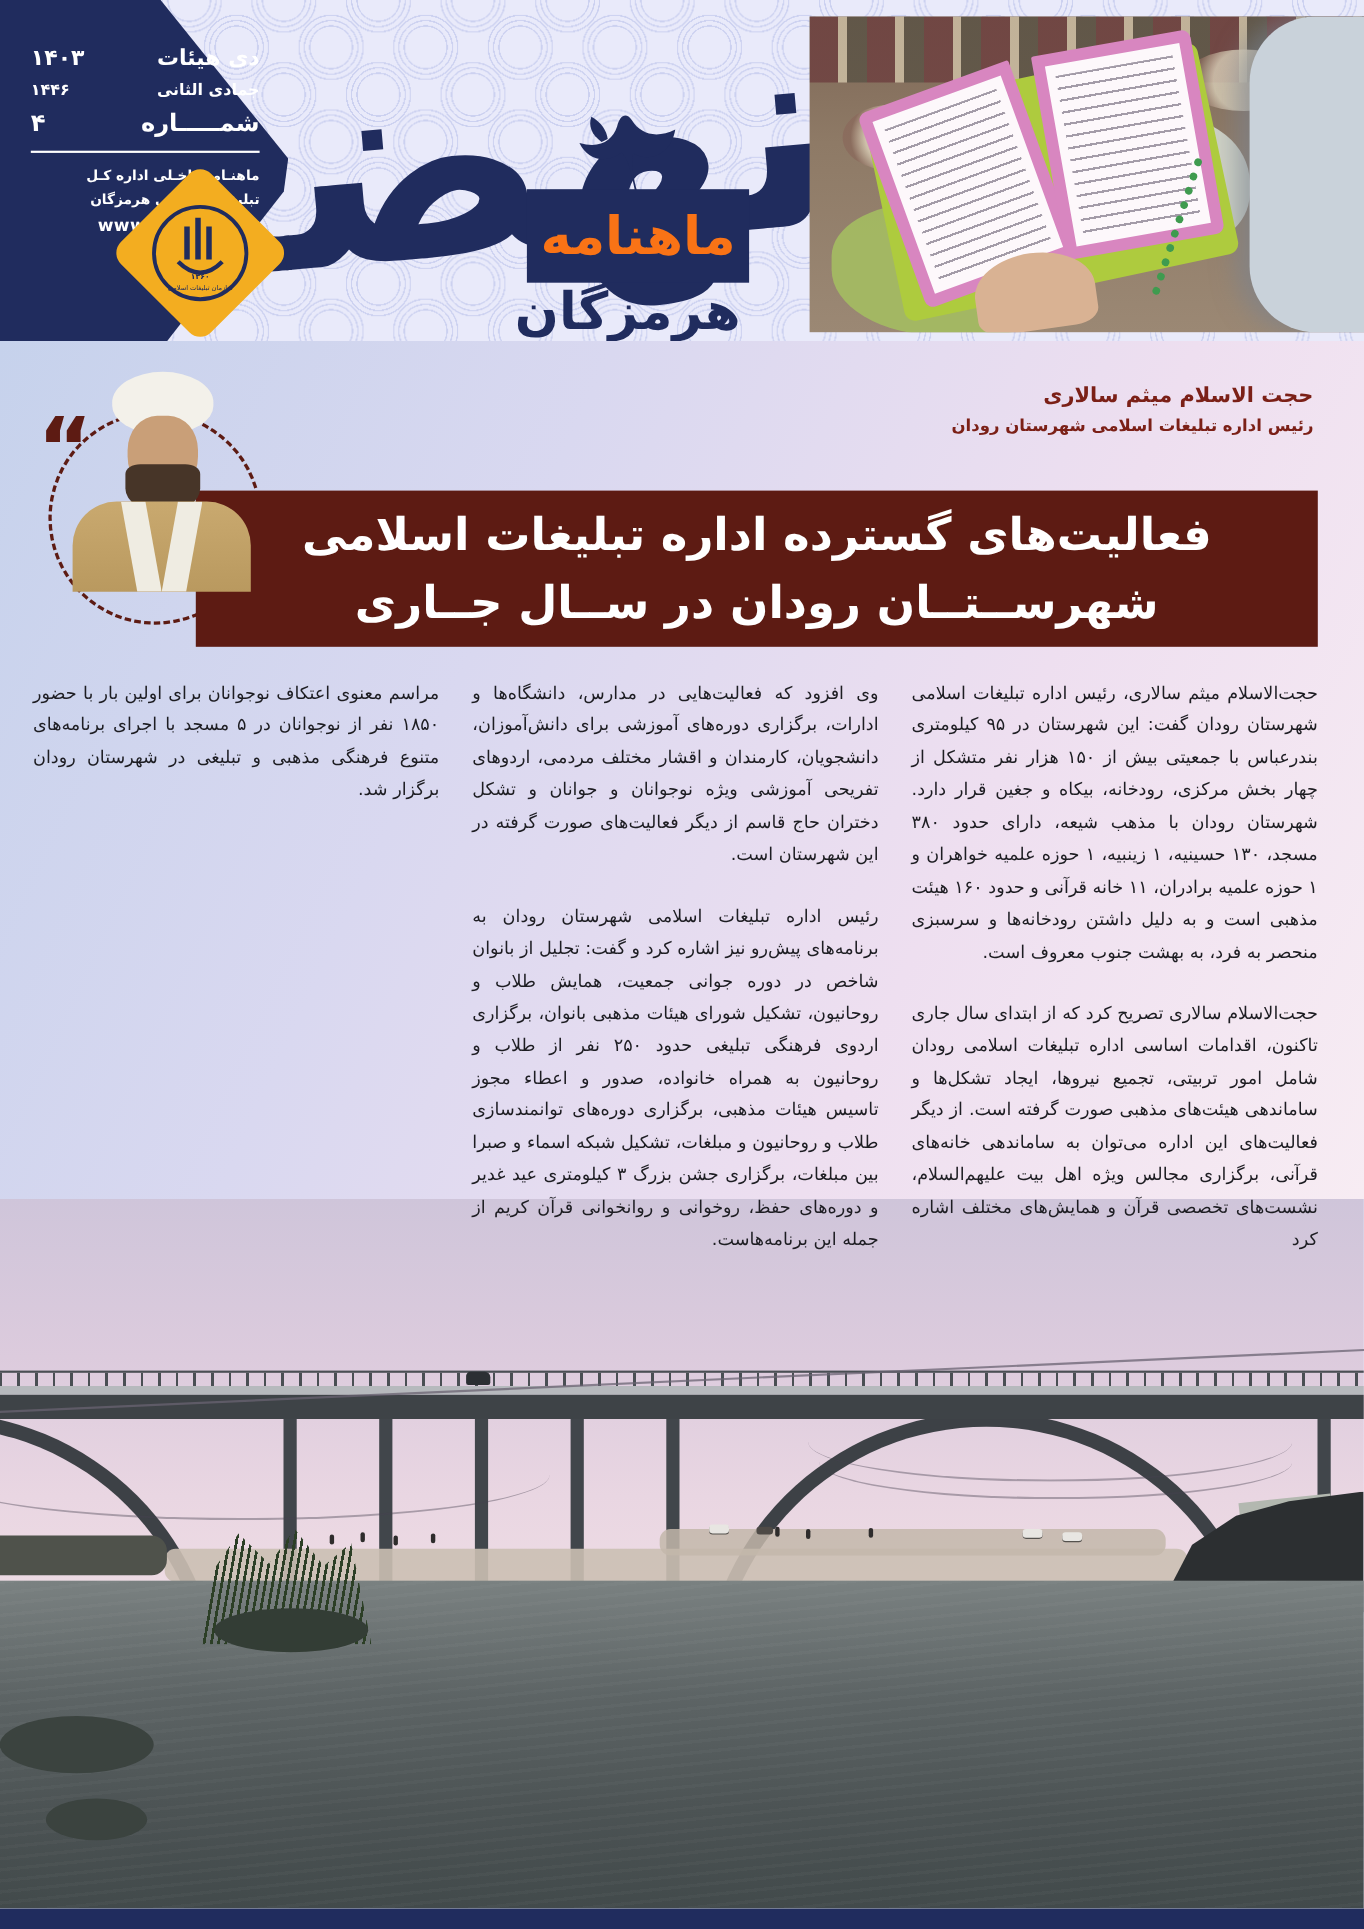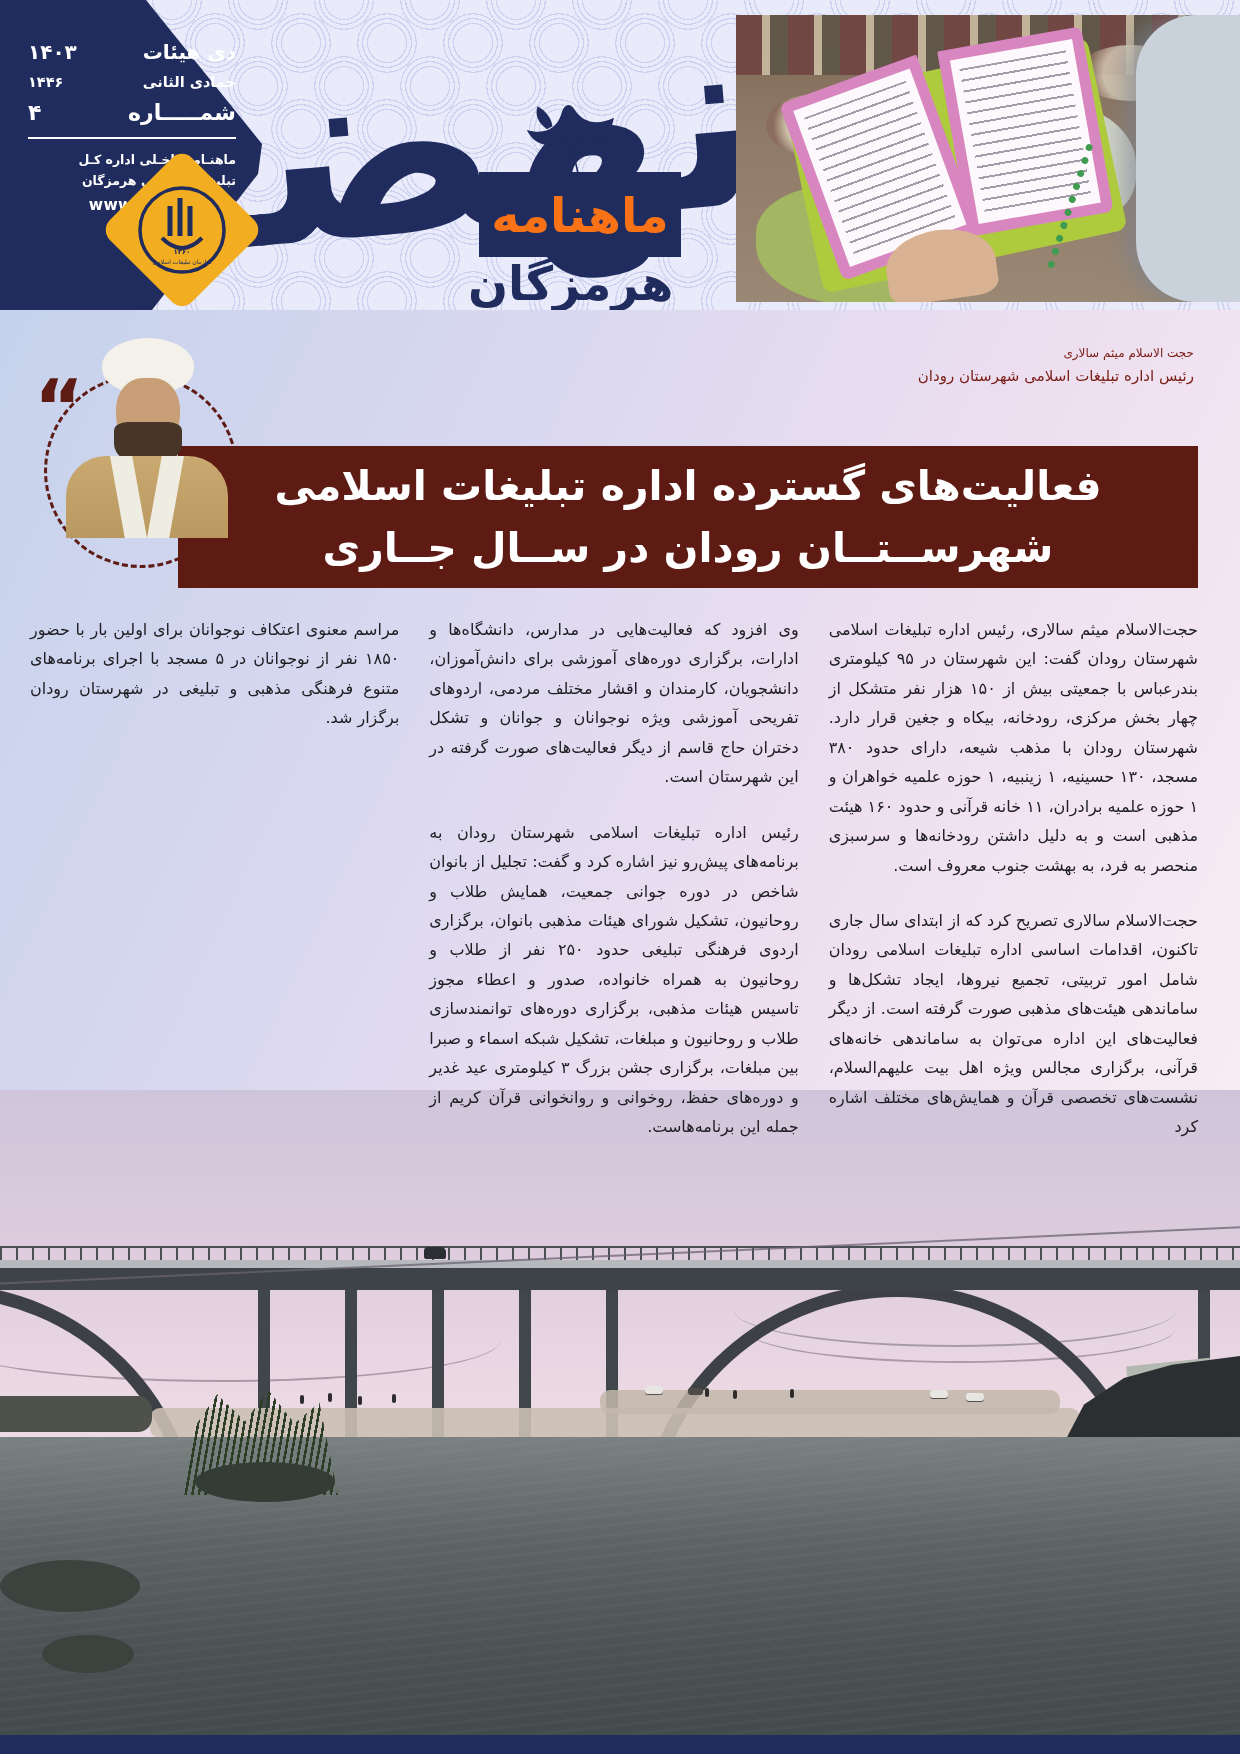--- a/index.html
+++ b/index.html
@@ -56,22 +56,22 @@
   .beads{left:330px;top:130px;width:26px;height:130px;border-left:7px dotted #3f9b4f;transform:rotate(18deg);}
   .ph-hand{left:150px;top:215px;width:110px;height:70px;background:#d9b293;border-radius:50% 50% 20% 20%;transform:rotate(-8deg);}
   .cap-bar{left:64px;top:247px;width:440px;height:40px;background:rgba(56,31,24,.9);
     display:flex;align-items:center;justify-content:center;z-index:6;}
   .cap-bar span{color:#fff;font-size:20.5px;font-weight:bold;}
 
   
   .art{left:0;top:310px;width:1240px;height:780px;
     background:linear-gradient(115deg,#c6d2ec 0%,#d9d8f0 35%,#eedff0 68%,#f7ecf3 100%);}
   .author{right:46px;top:34px;text-align:right;color:#7b2017;line-height:1.65;}
-  .author .a1{font-size:12px;font-weight:normal;}
-  .author .a2{font-size:15px;font-weight:normal;margin-left:40px;}
+  .author .a1{font-size:19px;font-weight:bold;}
+  .author .a2{font-size:15px;font-weight:bold;margin-left:40px;}
   .banner{left:178px;right:42px;top:136px;height:142px;background:#5d1b13;z-index:2;
     display:flex;flex-direction:column;align-items:center;justify-content:center;}
   .banner div{color:#fff;font-size:41px;font-weight:bold;line-height:62px;white-space:nowrap;}
   .quote{left:34px;top:60px;font-size:76px;color:#5d1b13;font-weight:bold;z-index:3;line-height:1;}
   .dashC{left:44px;top:64px;width:188px;height:188px;border:3px dashed #5d1b13;border-radius:50%;z-index:1;}
   .portrait{left:58px;top:28px;width:178px;height:200px;z-index:4;}
   .turban{left:44px;top:0;width:92px;height:56px;background:#f3f1ea;border-radius:50% 50% 45% 45%;}
   .face{left:58px;top:40px;width:64px;height:74px;background:#c99f78;border-radius:42% 42% 50% 50%;}
   .beard{left:56px;top:84px;width:68px;height:44px;background:#473528;border-radius:20% 20% 50% 50%;}
   .robe{left:8px;top:118px;width:162px;height:82px;background:linear-gradient(180deg,#c9a96f,#b9995f);

